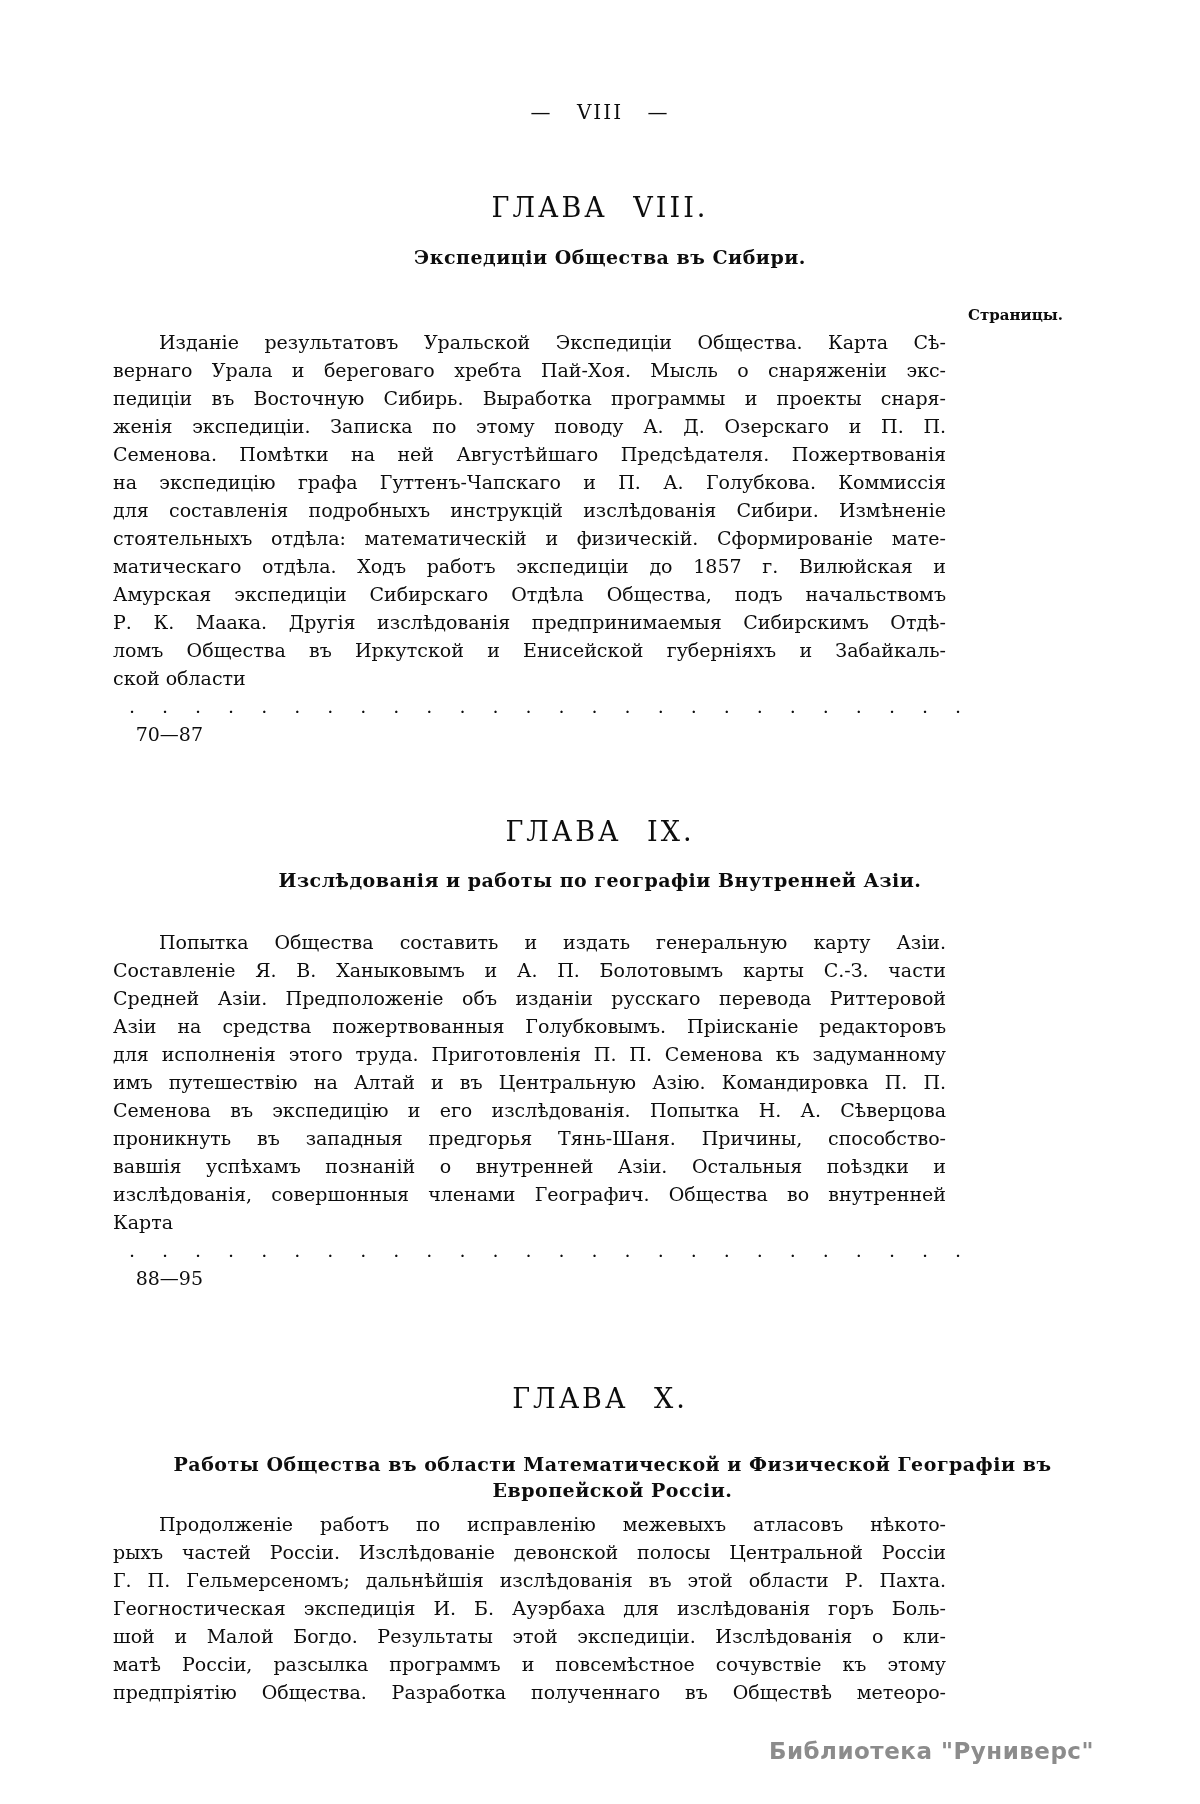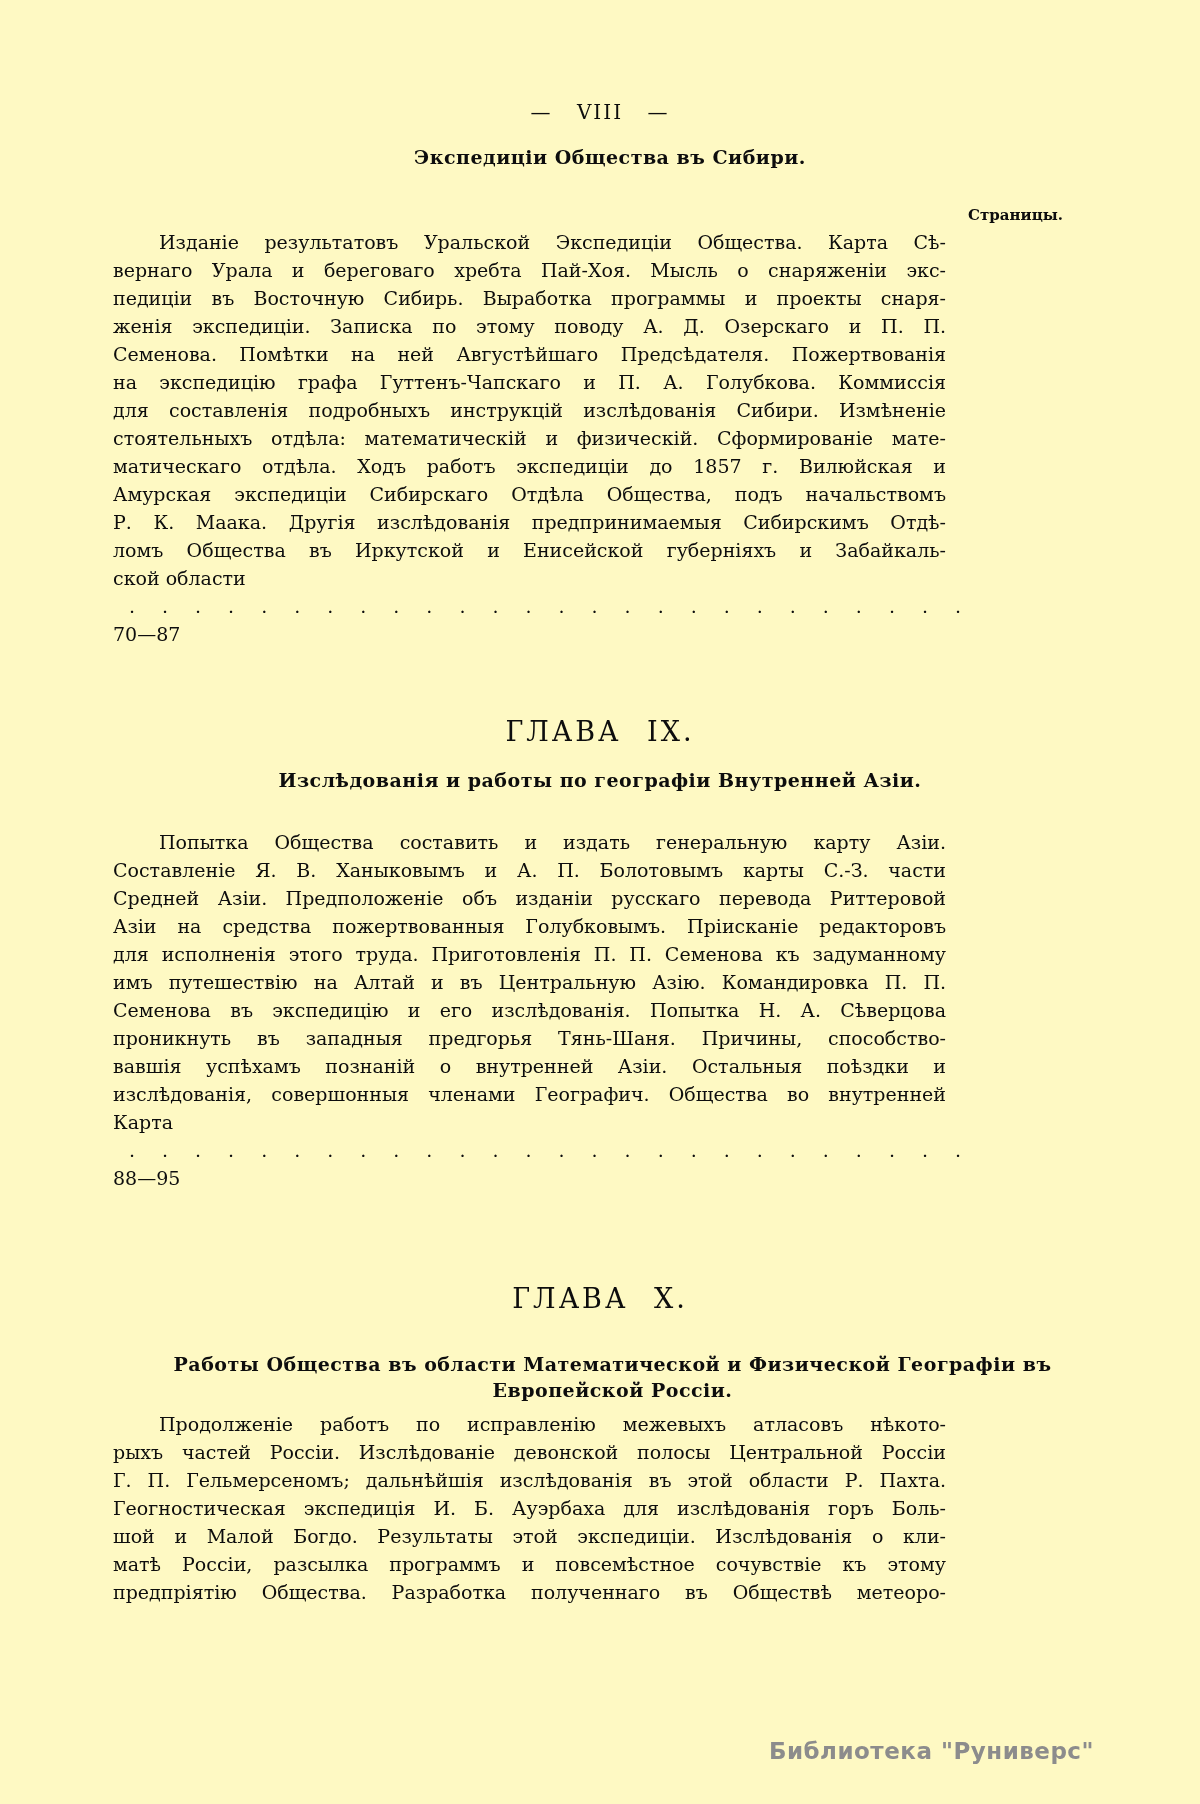--- a/index.html
+++ b/index.html
@@ -1,21 +1,21 @@
 <!DOCTYPE html>
 <html><head>
 <meta charset="utf-8">
 <style>
   html, body { margin: 0; padding: 0; background: #e8e8e8; }
   .page {
     position: relative;
     width: 1200px;
     height: 1804px;
     margin: 0 auto;
-    background: #fef9c3;
+    background: #ffffff;
     color: #111111;
     font-family: "DejaVu Serif", serif;
     overflow: hidden;
   }
   .page-header {
     margin: 100px 0 0 0;
     text-align: center;
     font-size: 20px;
     line-height: 24px;
     letter-spacing: 2px;
@@ -79,40 +79,41 @@
     flex: 1 1 auto;
     overflow: hidden;
     white-space: nowrap;
     letter-spacing: 27px;
     padding-left: 16px;
     margin-right: 40px;
   }
   .page-range {
     flex: 0 0 auto;
     min-width: 90px;
-    text-align: left;
+    text-align: right;
   }
   .watermark {
     position: absolute;
     top: 1738px;
     right: 106px;
     font-family: "DejaVu Sans", sans-serif;
     font-weight: bold;
     font-size: 23px;
     color: #8c8c8c;
     letter-spacing: 0.5px;
   }
 </style>
 </head>
 <body>
 
 <div class="page">
 
   <div class="page-header">— VIII —</div>
 
+  <div class="chapter-title t8">ГЛАВА VIII.</div>
   <div class="chapter-subtitle s8">Экспедиціи Общества въ Сибири.</div>
 
   <div class="pages-label">Страницы.</div>
 
   <div class="toc-para p8">
     <div class="toc-line indent">Изданіе результатовъ Уральской Экспедиціи Общества. Карта Сѣ-</div>
     <div class="toc-line">вернаго Урала и береговаго хребта Пай-Хоя. Мысль о снаряженіи экс-</div>
     <div class="toc-line">педиціи въ Восточную Сибирь. Выработка программы и проекты снаря-</div>
     <div class="toc-line">женія экспедиціи. Записка по этому поводу А. Д. Озерскаго и П. П.</div>
     <div class="toc-line">Семенова. Помѣтки на ней Августѣйшаго Предсѣдателя. Пожертвованія</div>

